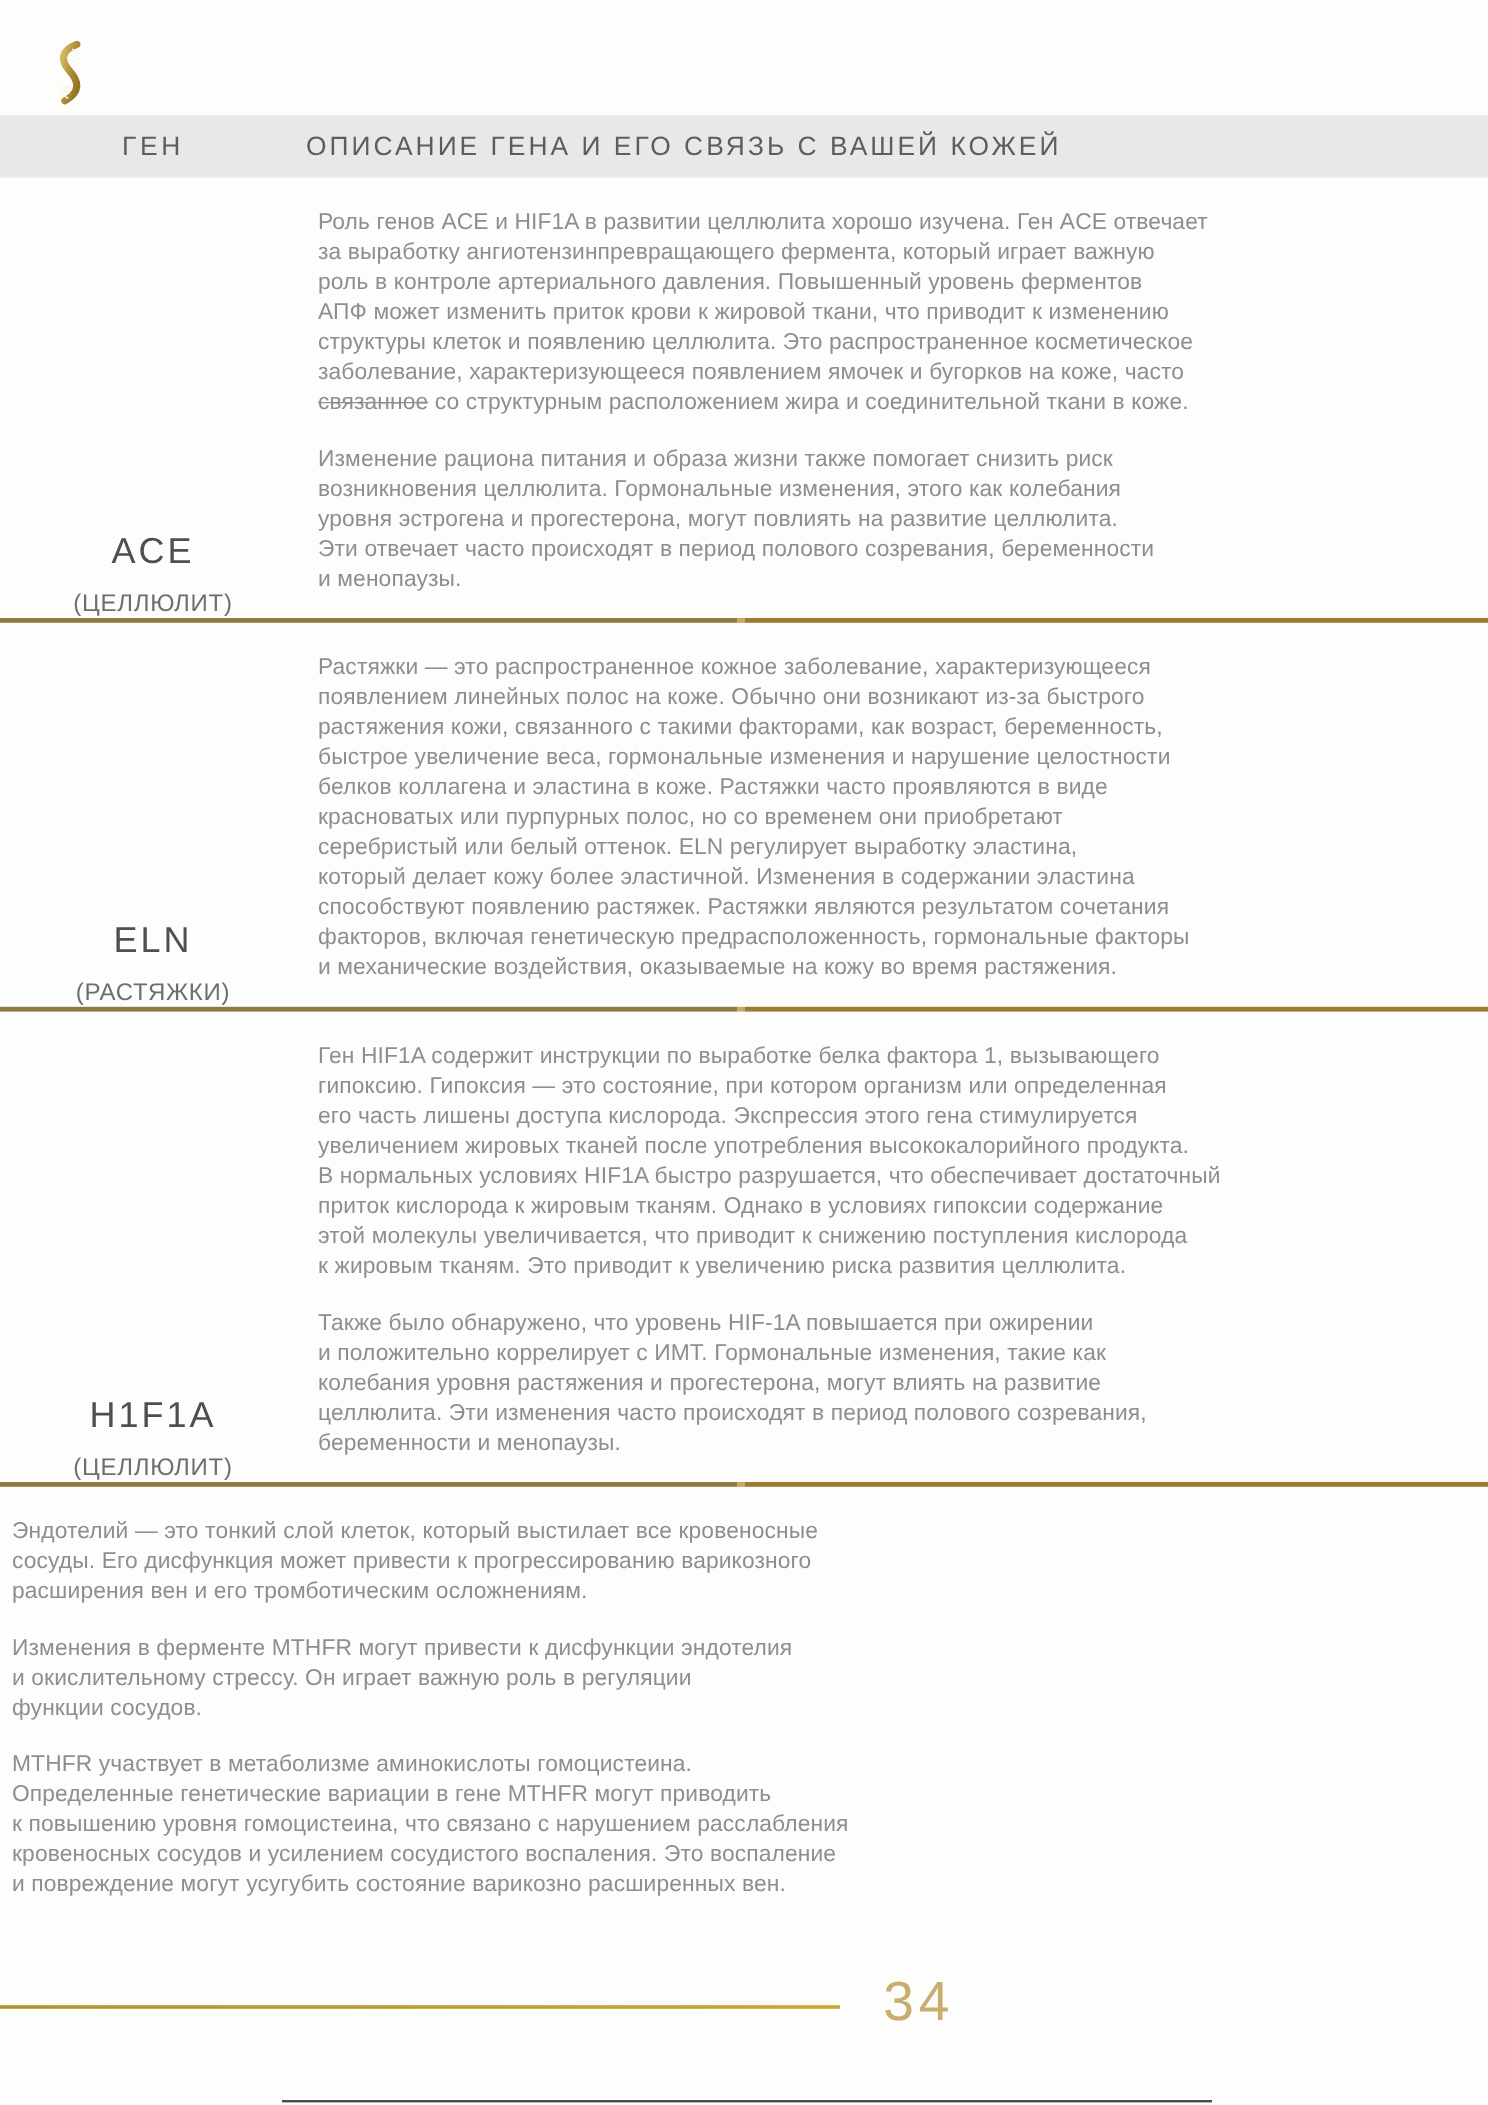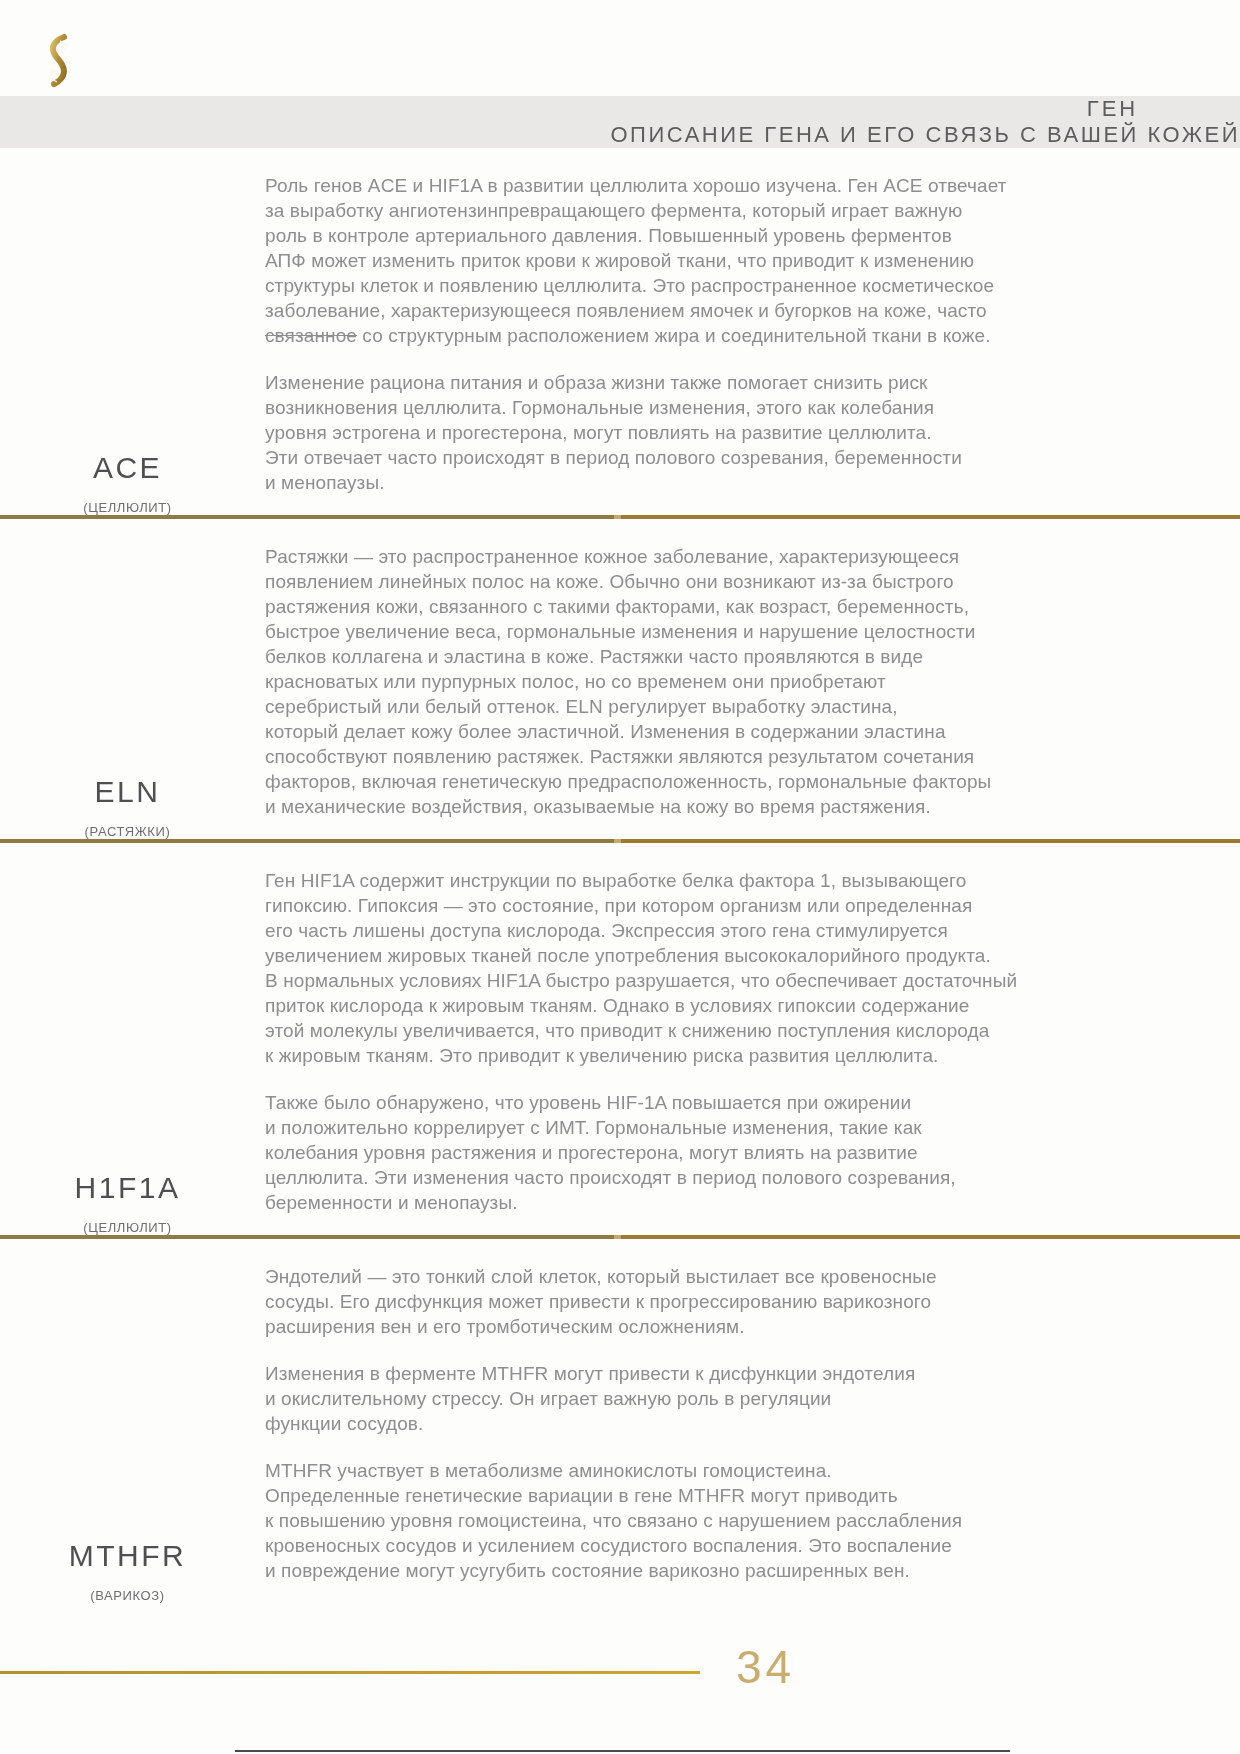--- a/index.html
+++ b/index.html
@@ -3,37 +3,37 @@
 <meta charset="utf-8">
 <style>
   html,body { margin:0; padding:0; background:#ffffff; }
   .page {
     position:relative; width:1240px; height:1754px;
     background:#fdfdfc; overflow:hidden;
     font-family:"Liberation Sans","DejaVu Sans",sans-serif;
   }
   .logo { position:absolute; top:34px; left:44px; width:30px; height:54px; }
   .content { position:absolute; top:96px; left:0; right:0; }
-  .thead { height:52px; background:#e9e8e7; display:flex; align-items:flex-end;flex-direction:column; }
+  .thead { height:52px; background:#e9e8e7; display:flex; align-items:center; }
   .th-gene {
     width:255px; text-align:center; font-size:22px; letter-spacing:3px;
     color:#5d5d5d; font-weight:400;
   }
   .th-desc { font-size:22px; letter-spacing:2.5px; color:#5d5d5d; font-weight:400; }
   .row { display:flex; }
   .divider {
     height:4px;
     background:linear-gradient(90deg,#8e7b42 0%,#8e7b42 49.5%,#c3a96a 49.5%,#c3a96a 50.1%,#9c7a32 50.1%,#9c7a32 100%);
   }
   .gene-cell {
     width:255px; flex:0 0 255px; display:flex; flex-direction:column;
     align-items:center; justify-content:flex-end;
   }
   .gene-name { font-size:30px; letter-spacing:2.5px; color:#4f4f4f; font-weight:400; }
-  .gene-cond { font-size:13px; letter-spacing:0.6px; color:#6e6e6e; margin-top:15px; }
+  .gene-cond { font-size:20px; letter-spacing:0.6px; color:#6e6e6e; margin-top:15px; }
   .desc-cell {
     flex:1; padding:25px 30px 20px 10px;
     font-size:19px; line-height:25px; color:#8e8e8e; letter-spacing:0.1px;
   }
   .desc-cell p { margin:0 0 22px 0; }
   .desc-cell p:last-child { margin-bottom:0; }
   .desc-cell s { text-decoration:line-through; }
   .footer-line {
     position:absolute; top:1671px; left:0; width:700px; height:3px;
     background:linear-gradient(90deg,#b2922e,#c9a730);
@@ -99,24 +99,20 @@
             <div class="gene-name">H1F1A</div>
             <div class="gene-cond">(ЦЕЛЛЮЛИТ)</div>
           </div>
           <div class="desc-cell">
             <p><span>Ген HIF1A содержит инструкции по выработке белка фактора 1, вызывающего</span><br><span>гипоксию. Гипоксия — это состояние, при котором организм или определенная</span><br><span>его часть лишены доступа кислорода. Экспрессия этого гена стимулируется</span><br><span>увеличением жировых тканей после употребления высококалорийного продукта.</span><br><span>В нормальных условиях HIF1A быстро разрушается, что обеспечивает достаточный</span><br><span>приток кислорода к жировым тканям. Однако в условиях гипоксии содержание</span><br><span>этой молекулы увеличивается, что приводит к снижению поступления кислорода</span><br><span>к жировым тканям. Это приводит к увеличению риска развития целлюлита.</span></p>
             <p><span>Также было обнаружено, что уровень HIF-1A повышается при ожирении</span><br><span>и положительно коррелирует с ИМТ. Гормональные изменения, такие как</span><br><span>колебания уровня растяжения и прогестерона, могут влиять на развитие</span><br><span>целлюлита. Эти изменения часто происходят в период полового созревания,</span><br><span>беременности и менопаузы.</span></p>
           </div>
         </div>
         <div class="divider"></div>
         <div class="row">
-          <div class="gene-cell">
-            <div class="gene-name">MTHFR</div>
-            <div class="gene-cond">(ВАРИКОЗ)</div>
-          </div>
           <div class="desc-cell">
             <p><span>Эндотелий — это тонкий слой клеток, который выстилает все кровеносные</span><br><span>сосуды. Его дисфункция может привести к прогрессированию варикозного</span><br><span>расширения вен и его тромботическим осложнениям.</span></p>
             <p><span>Изменения в ферменте MTHFR могут привести к дисфункции эндотелия</span><br><span>и окислительному стрессу. Он играет важную роль в регуляции</span><br><span>функции сосудов.</span></p>
             <p><span>MTHFR участвует в метаболизме аминокислоты гомоцистеина.</span><br><span>Определенные генетические вариации в гене MTHFR могут приводить</span><br><span>к повышению уровня гомоцистеина, что связано с нарушением расслабления</span><br><span>кровеносных сосудов и усилением сосудистого воспаления. Это воспаление</span><br><span>и повреждение могут усугубить состояние варикозно расширенных вен.</span></p>
           </div>
         </div>
       </div>
   </div>
 
   <div class="footer-line"></div>

